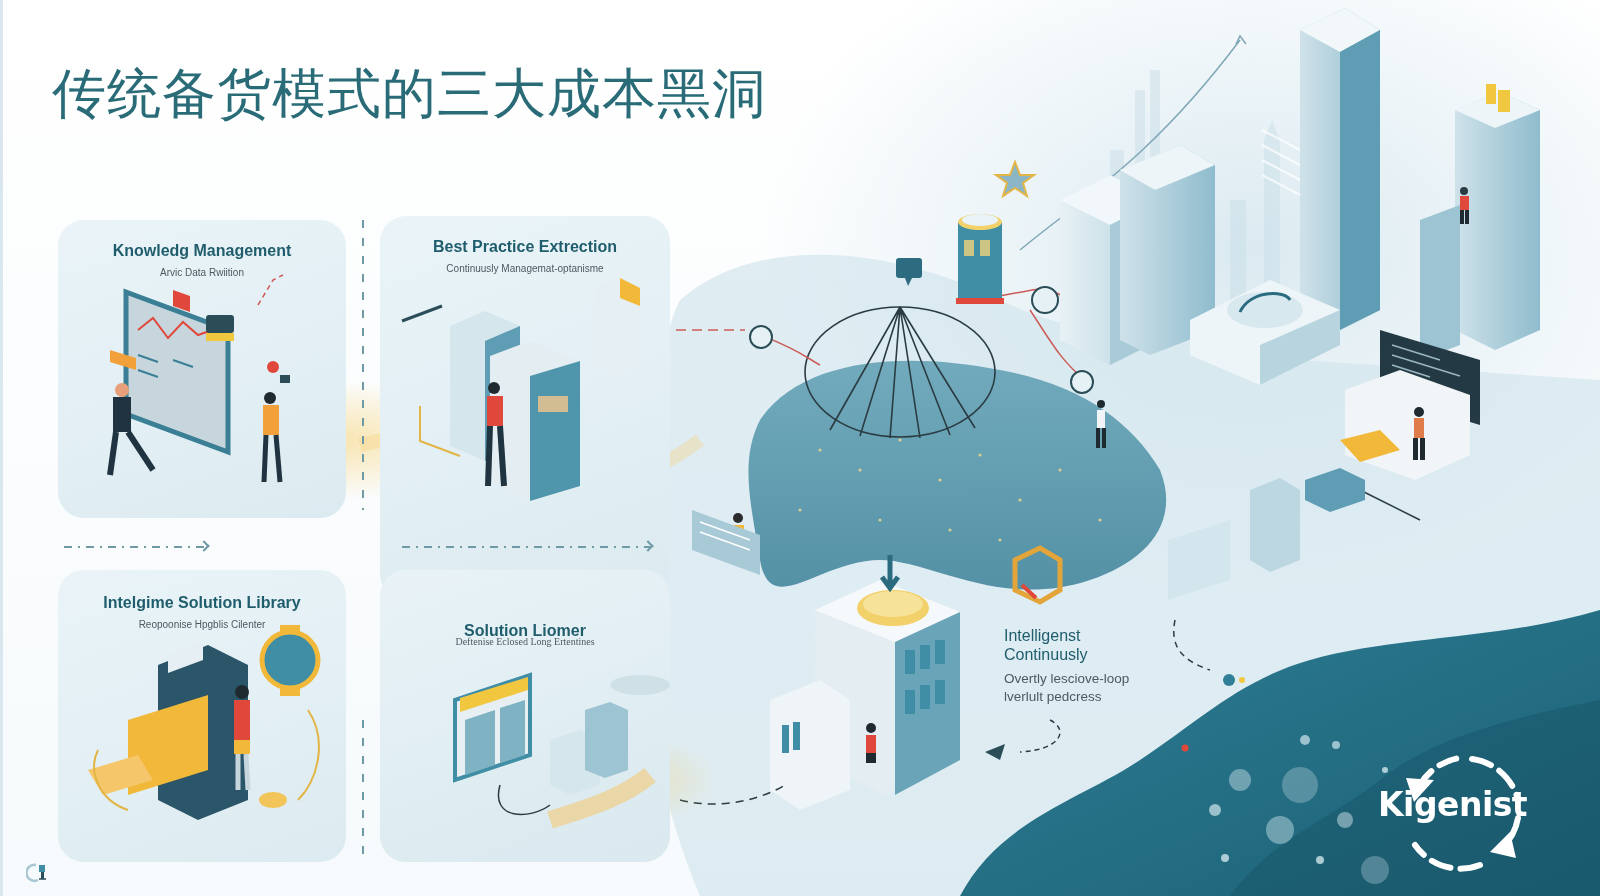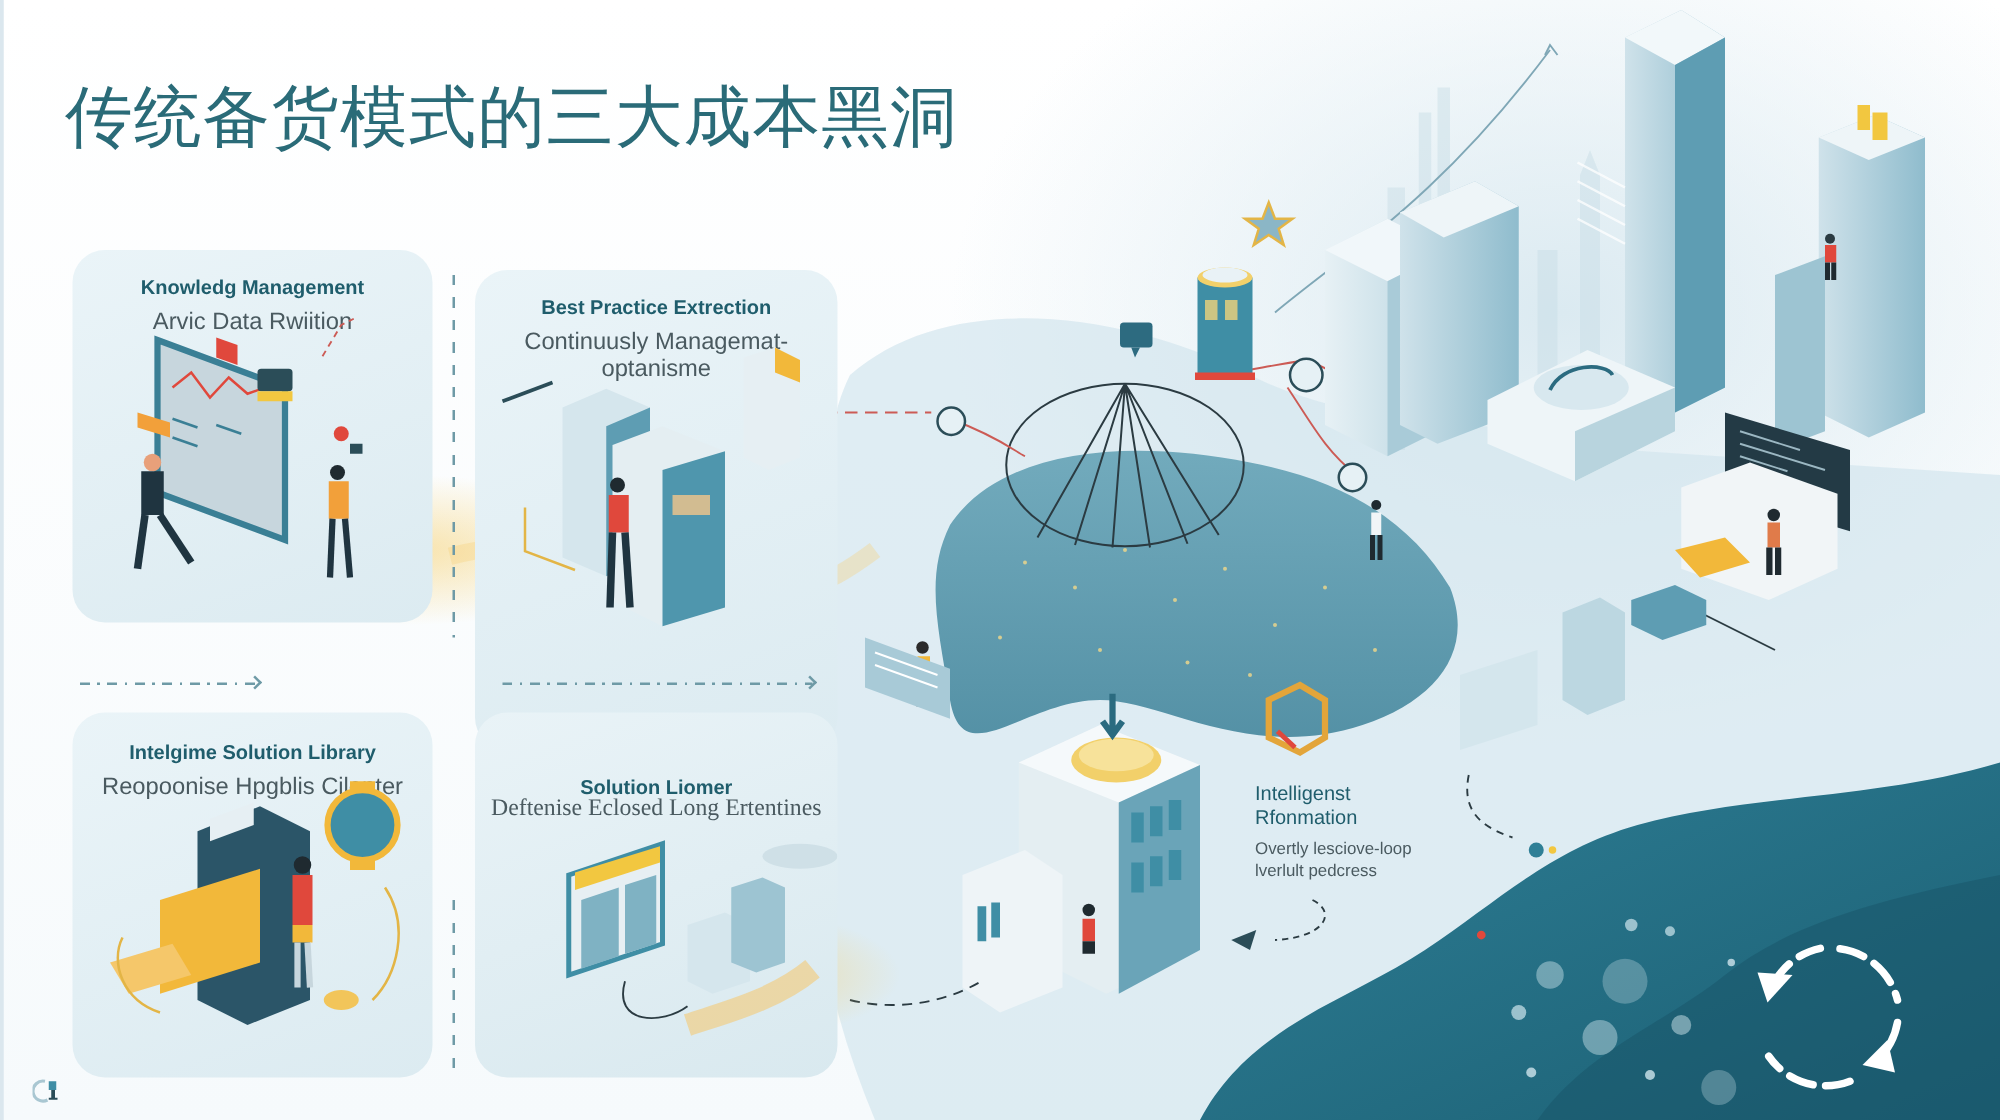--- a/index.html
+++ b/index.html
@@ -34,21 +34,21 @@
       border-radius: 26px;
       background: linear-gradient(160deg, #eaf4f8 0%, #dcebf1 100%);
       overflow: hidden;
     }
     .card-title {
       position: absolute; left: 0; right: 0; text-align: center;
       font-weight: 700; font-size: 16px; color: #1f5d6c;
     }
     .card-sub {
       position: absolute; left: 0; right: 0; text-align: center;
-      font-size: 19px; color: #4a5a60;
+      font-size: 10px; color: #4a5a60;
     }
     .dash-row {
       position: absolute; height: 2px;
       background-image: repeating-linear-gradient(90deg, #6e9aa6 0 8px, transparent 8px 14px, #6e9aa6 14px 16px, transparent 16px 22px);
     }
     .dash-arrow {
       position: absolute; width: 8px; height: 8px;
       border-top: 2px solid #6e9aa6; border-right: 2px solid #6e9aa6;
       transform: rotate(45deg);
     }
@@ -285,21 +285,21 @@
       <circle cx="1385" cy="770" r="3" opacity="0.8"></circle>
     </g>
 
     <ellipse cx="330" cy="440" rx="160" ry="60" fill="url(#glowY)"></ellipse>
     <ellipse cx="600" cy="780" rx="120" ry="50" fill="url(#glowY)"></ellipse>
     <path d="M360 445 C420 430 500 430 560 460 C620 490 660 470 700 440" stroke="#f5d27a" stroke-width="14" fill="none" opacity="0.35"></path>
   </svg>
 
   <div class="title">传统备货模式的三大成本黑洞</div>
 
-  <div class="card" style="left:58px; top:200px; width:288px; height:298px;">
+  <div class="card" style="left:58px; top:220px; width:288px; height:298px;">
     <div class="card-title" style="top:22px;">Knowledg Management</div>
     <div class="card-sub" style="top:47px;">Arvic Data Rwiition</div>
     <svg width="288" height="298" viewBox="0 0 288 298" style="position:absolute;left:0;top:0;">
       <polygon points="68,72 170,110 170,232 68,194" fill="#c7d6dd" stroke="#3a7f95" stroke-width="5"></polygon>
       <polyline points="80,110 95,98 110,118 125,102 140,115 160,108" stroke="#e0483c" stroke-width="2" fill="none"></polyline>
       <g stroke="#3a7f95" stroke-width="2">
           <line x1="80" y1="135" x2="100" y2="142"></line>
           <line x1="115" y1="140" x2="135" y2="147"></line>
           <line x1="80" y1="150" x2="100" y2="157"></line>
         </g>
@@ -381,38 +381,39 @@
       <polygon points="170,170 200,160 220,170 220,215 190,225 170,215" fill="#d5e6ed"></polygon>
       <polygon points="205,140 230,132 248,140 248,200 225,208 205,200" fill="#9dc4d2"></polygon>
       <path d="M120 215 C110 250 150 250 170 235" stroke="#2b3b42" stroke-width="1.5" fill="none"></path>
       <path d="M170 250 C200 240 240 230 270 205" stroke="#f5c76a" stroke-width="18" fill="none" opacity="0.55"></path>
       <ellipse cx="260" cy="115" rx="30" ry="10" fill="#cfe0e7"></ellipse>
     </svg>
   </div>
 
   <div class="side-label" style="left:1004px; top:626px;">
     <div>Intelligenst</div>
-    <div>Rfonmation</div>
+    <div>Continuusly</div>
   </div>
   <div class="side-text" style="left:1004px; top:670px;">
     <div>Overtly lesciove-loop</div>
     <div>lverlult pedcress</div>
   </div>
 
 
   <svg width="140" height="140" viewBox="0 0 140 140" style="position:absolute; left:1390px; top:740px;">
     <g fill="none" stroke="#ffffff" stroke-width="6" stroke-linecap="round">
       <path d="M30 45 A55 55 0 0 1 70 18" stroke-dasharray="18 10"></path>
       <path d="M82 19 A55 55 0 0 1 128 60" stroke-dasharray="20 10"></path>
       <path d="M128 78 A55 55 0 0 1 112 108"></path>
       <path d="M90 125 A55 55 0 0 1 25 105" stroke-dasharray="20 10"></path>
     </g>
     <polygon points="16,38 44,40 24,62" fill="#ffffff"></polygon>
     <polygon points="120,92 126,118 100,112" fill="#ffffff"></polygon>
   </svg>
+  <div class="brand">Kigenist</div>
 
   <svg class="corner-icon" viewBox="0 0 26 22">
     <path d="M10 3 A8 8 0 1 0 12 18" fill="none" stroke="#a9c7d2" stroke-width="2.5"></path>
     <rect x="13" y="3" width="6" height="7" fill="#3f8ea5"></rect>
     <rect x="15" y="10" width="3" height="7" fill="#2b4d58"></rect>
     <line x1="13" y1="17" x2="20" y2="17" stroke="#2b4d58" stroke-width="1.5"></line>
   </svg>
 </div>
 
 </body></html>

